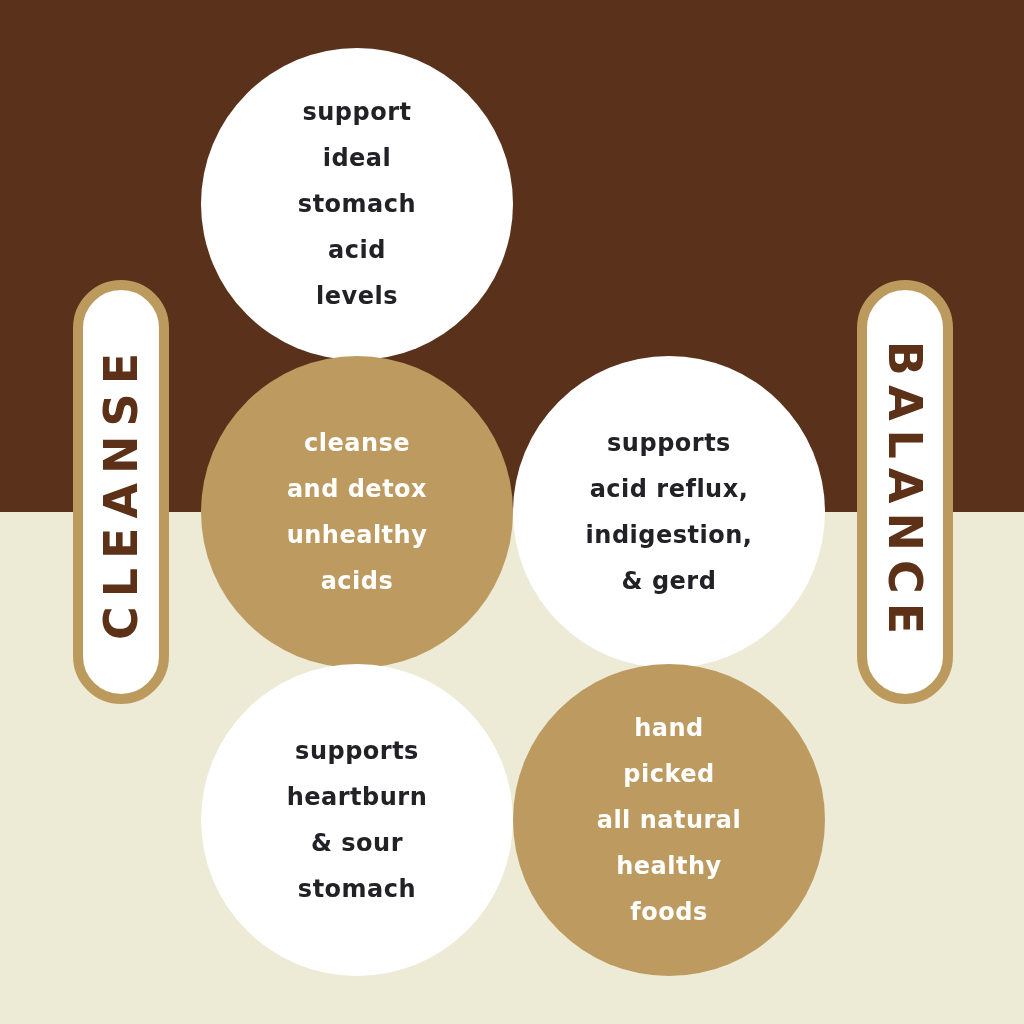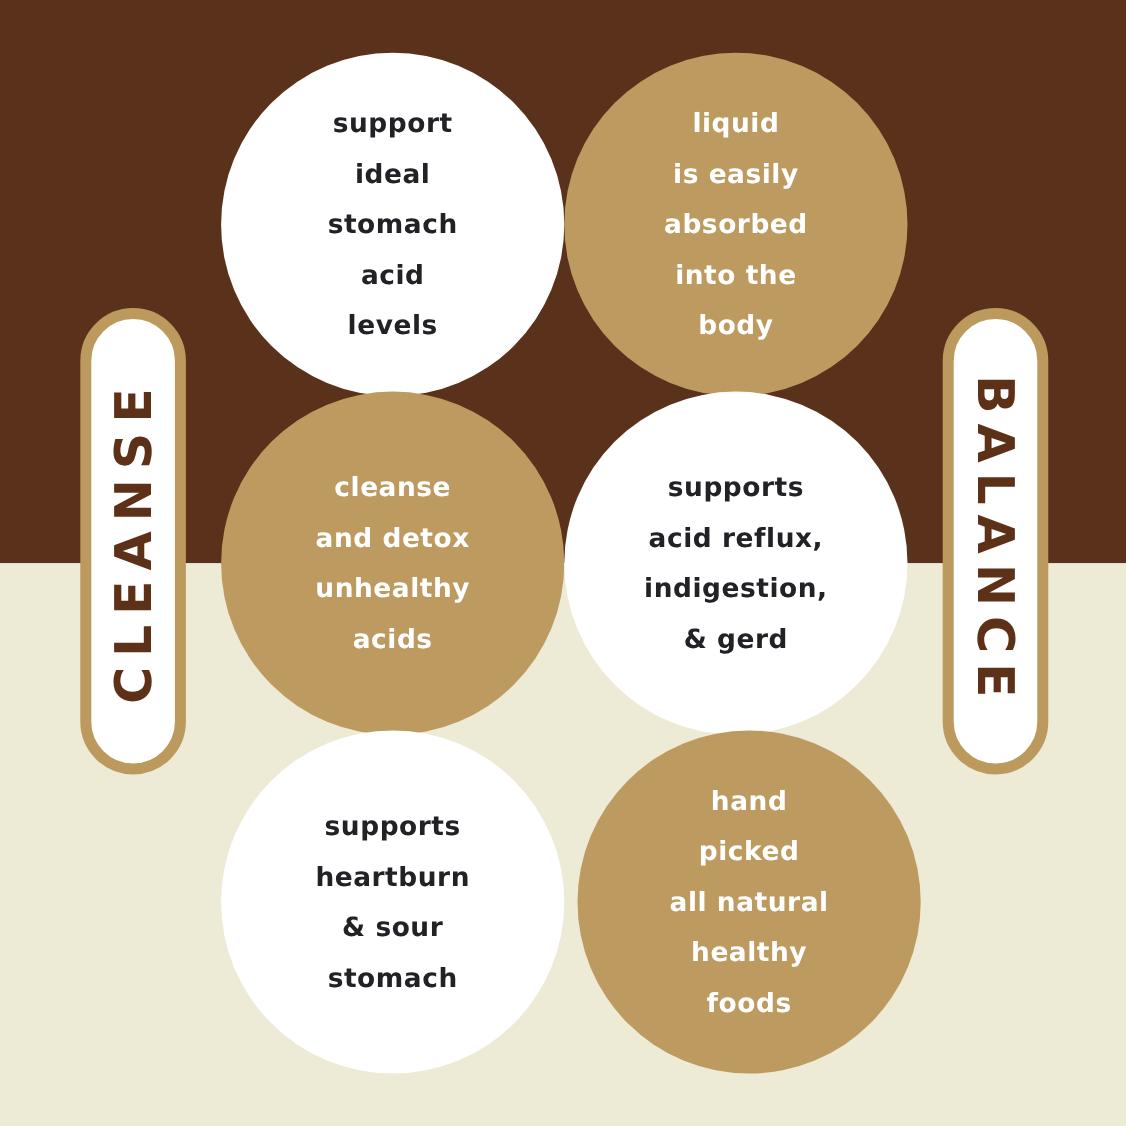--- a/index.html
+++ b/index.html
@@ -22,21 +22,21 @@
   .circle.tan{background:var(--tan); color:var(--white);}
   .circle-text{
     white-space:pre-line; font-weight:bold; font-size:24px; line-height:46px;
     letter-spacing:0.5px;
   }
   .c1{left:201px; top:48px;}
   .c2{left:513px; top:48px;}
   .c3{left:201px; top:356px;}
   .c4{left:513px; top:356px;}
   .c5{left:201px; top:664px;}
-  .c6{left:525px; top:664px;}
+  .c6{left:513px; top:664px;}
 
   .pill{
     position:absolute; top:280px; width:96px; height:424px; box-sizing:border-box;
     background:var(--white); border:10px solid var(--gold); border-radius:48px;
   }
   .pill-left{left:73px;}
   .pill-right{left:857px;}
   .pill-text{
     position:absolute; left:50%; top:50%; white-space:nowrap;
     font-weight:bold; font-size:46px; letter-spacing:9px; color:var(--brown_text);
@@ -58,27 +58,20 @@
     <span class="pill-text rot-cw">BALANCE</span>
   </div>
 
   <div class="circle c1 white">
     <span class="circle-text">support
 ideal
 stomach
 acid
 levels</span>
   </div>
-  <div class="circle c2 tan">
-    <span class="circle-text">liquid
-is easily
-absorbed
-into the
-body</span>
-  </div>
   <div class="circle c3 tan">
     <span class="circle-text">cleanse
 and detox
 unhealthy
 acids</span>
   </div>
   <div class="circle c4 white">
     <span class="circle-text">supports
 acid reflux,
 indigestion,

